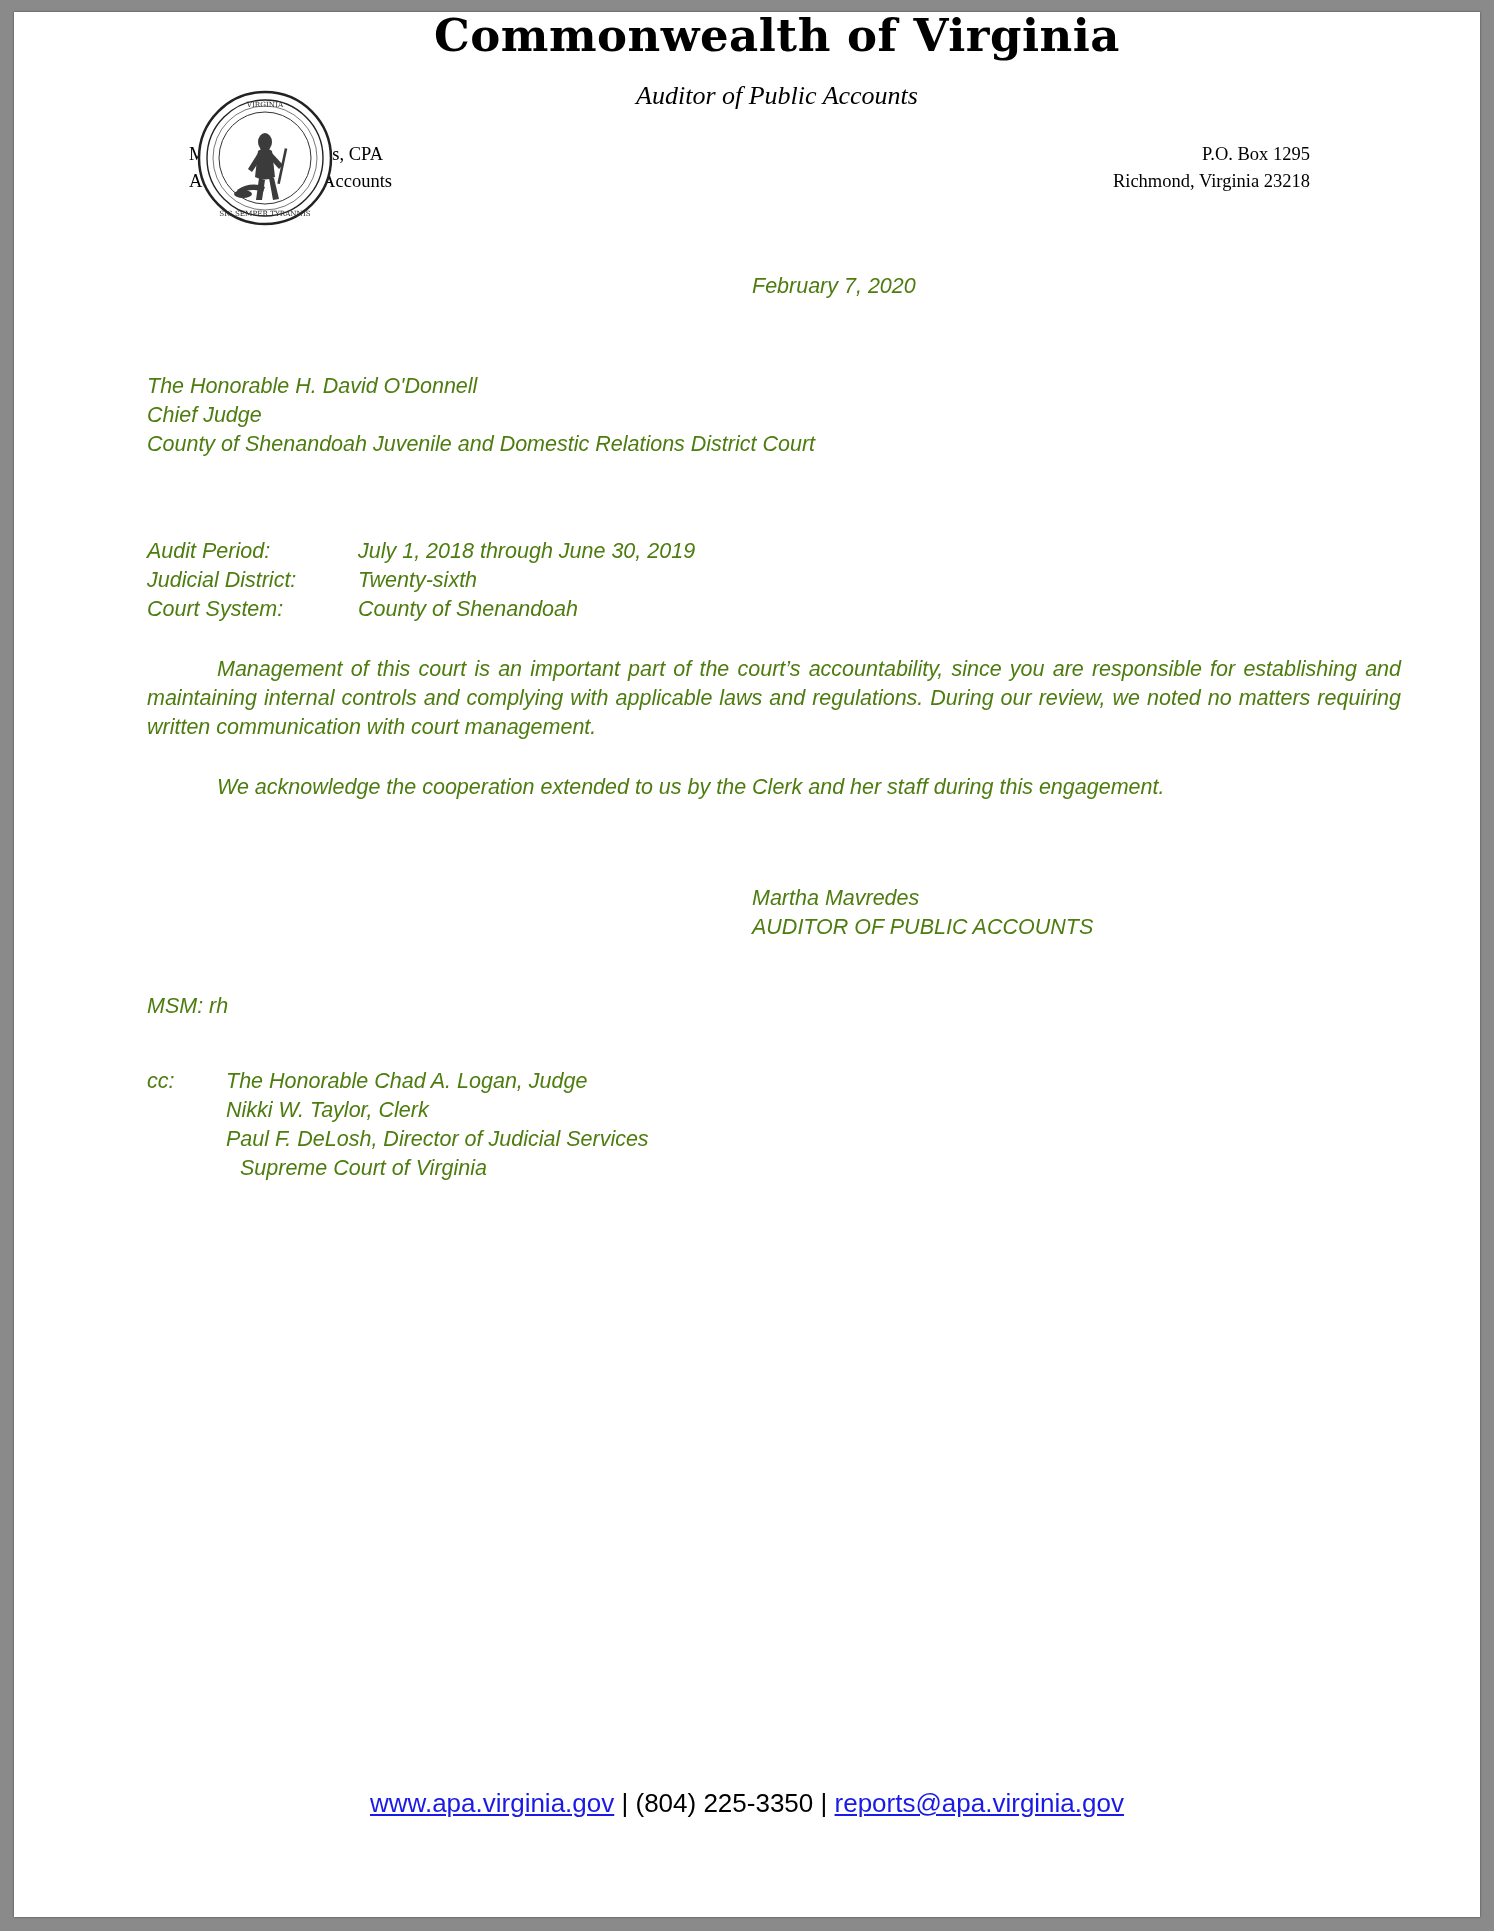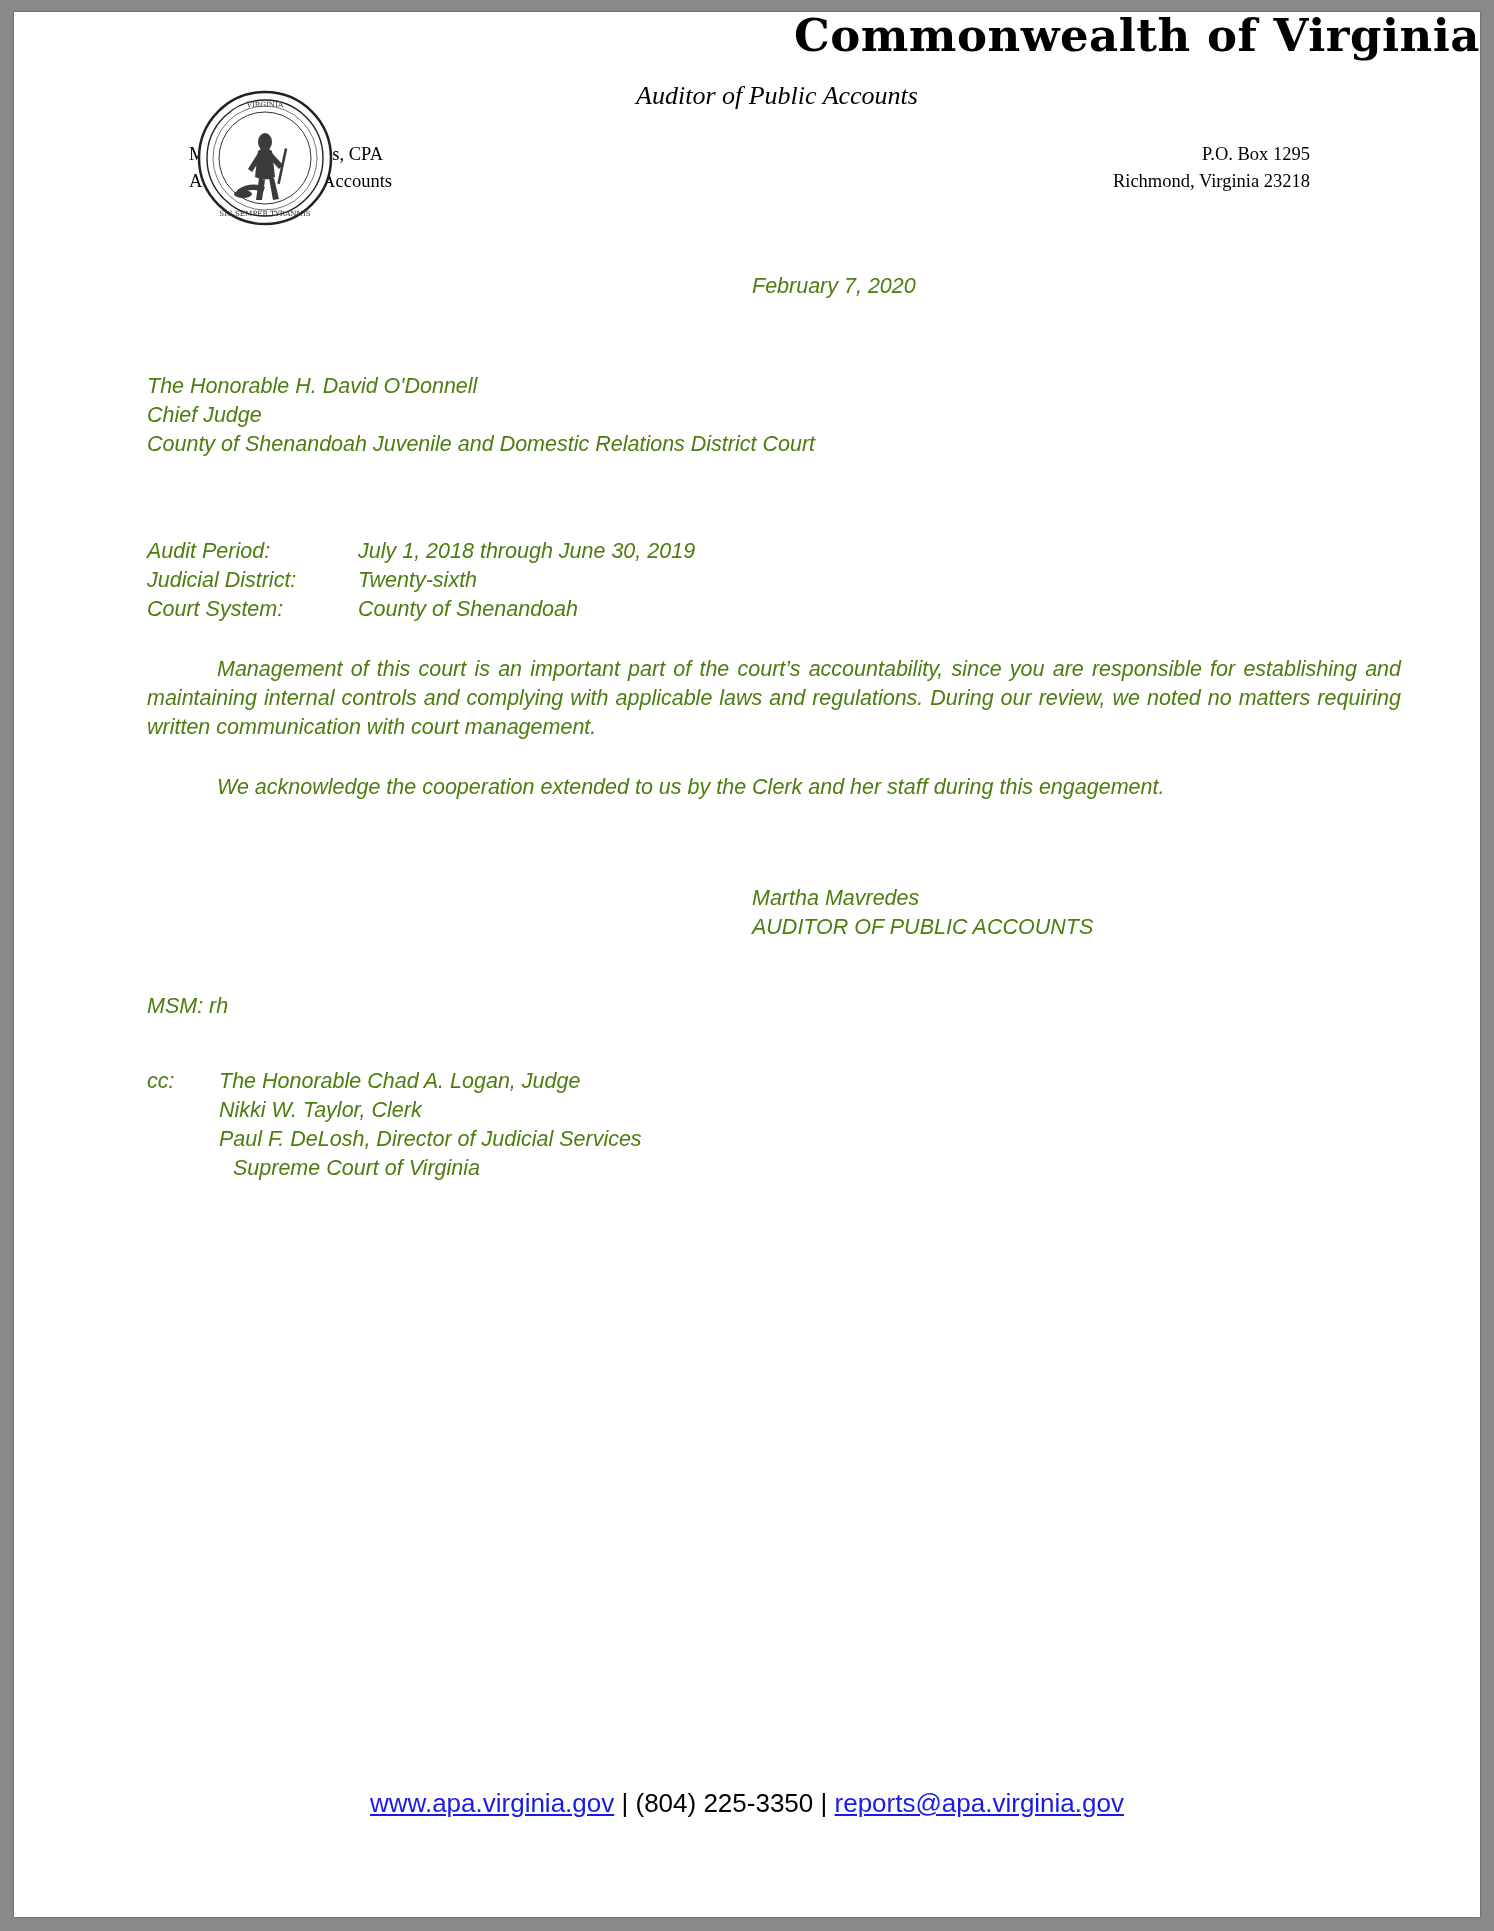--- a/index.html
+++ b/index.html
@@ -37,21 +37,21 @@
   .seal {
     position: absolute;
     left: 183px;
     top: 78px;
     width: 136px;
     height: 136px;
   }
   .seal svg { display: block; }
 
   .lh-title {
-    text-align: right;
+    text-align: center;
     font-family: "DejaVu Serif", serif;
     font-weight: bold;
     font-size: 45px;
     letter-spacing: 0.5px;
     color: #000;
     margin-left: 60px;
     line-height: 1.05;
   }
   .lh-sub {
     text-align: center;
@@ -115,20 +115,21 @@
 
   .signature {
     margin-top: 82px;
     padding-left: 605px;
     line-height: 1.35;
   }
   .msm { margin-top: 50px; }
   .cc {
     margin-top: 46px;
     display: flex;
+    gap: 7px;
   }
   .cc-label { width: 72px; flex: none; }
   .cc-list div { line-height: 1.35; white-space: nowrap; }
   .cc-list .sub { padding-left: 14px; }
 
   
   .footer {
     position: absolute;
     left: 0;
     right: 0;

